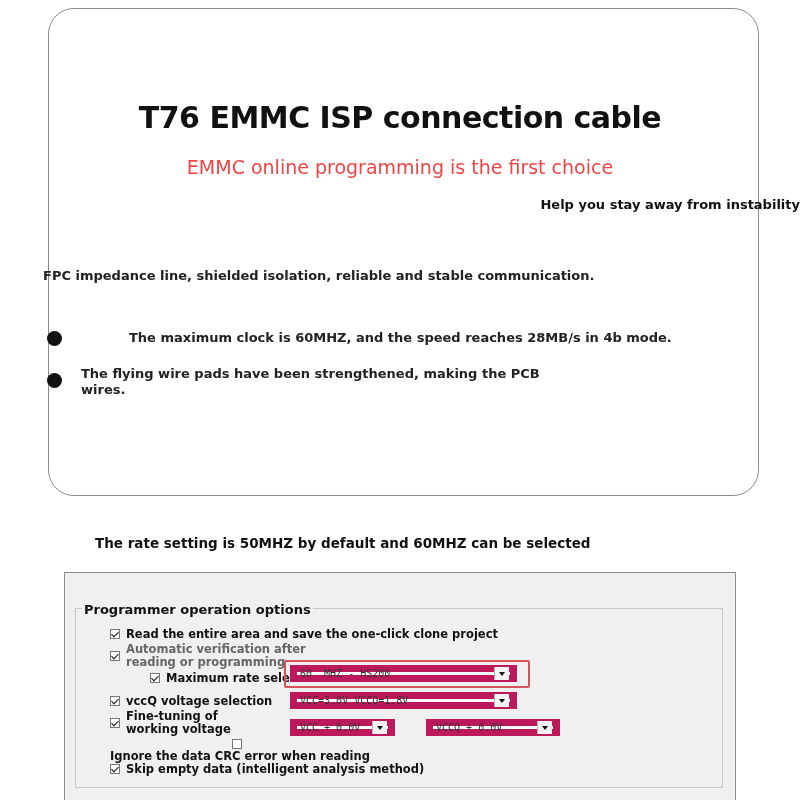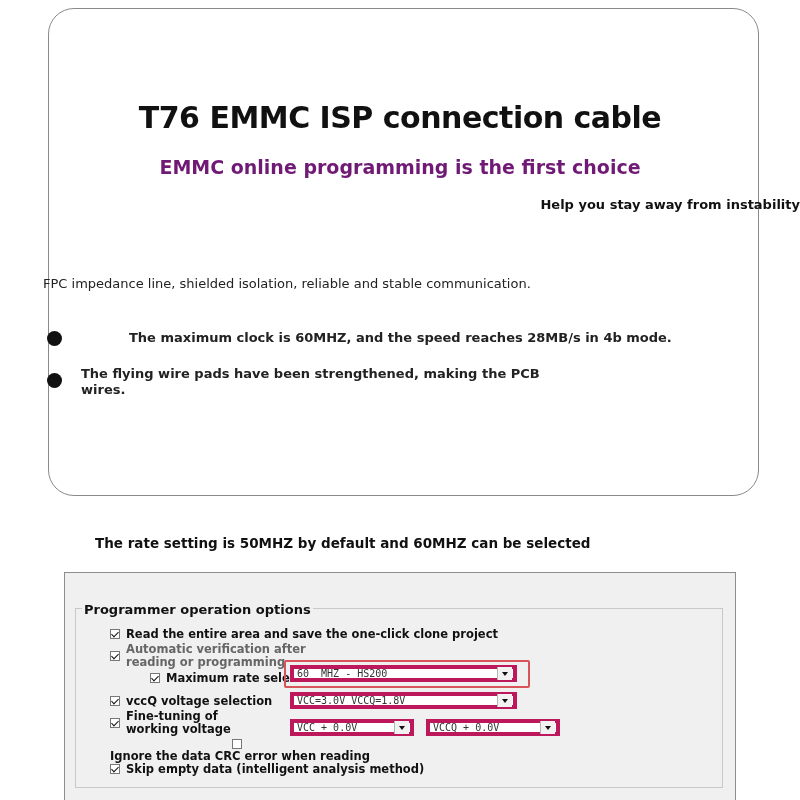--- a/index.html
+++ b/index.html
@@ -10,28 +10,28 @@
     .card {
       position: absolute; left: 48px; top: 8px; width: 711px; height: 488px;
       border: 1.5px solid #8a8a8a; border-radius: 26px; background: #fff; box-sizing: border-box;
     }
     .title {
       position: absolute; left: 0; right: 0; top: 100px; text-align: center;
       font-size: 30px; font-weight: bold; letter-spacing: -0.5px; color: #111;
     }
     .subtitle {
       position: absolute; left: 0; right: 0; top: 156px; text-align: center;
-      font-size: 19px; font-weight: bold; color: #701a75;
+      font-size: 19px; font-weight: normal; color: #ef4444;
     }
     .tagline {
       position: absolute; left: 0; right: 0; top: 197px; text-align: right;
       font-size: 13px; font-weight: bold; color: #111;
     }
     .intro {
-      position: absolute; left: 43px; top: 276px; font-size: 13px; font-weight: normal; color: #222;
+      position: absolute; left: 43px; top: 268px; font-size: 13px; font-weight: bold; color: #222;
     }
     .bullet {
       position: absolute; left: 47px; width: 15px; height: 15px; border-radius: 50%; background: #111;
     }
     .bullet-text {
       position: absolute; left: 81px; font-size: 13px; font-weight: bold; color: #222; line-height: 16px;
     }
     .rate-note {
       position: absolute; left: 95px; top: 535px; font-size: 13.5px; font-weight: bold; color: #111;
     }
@@ -56,21 +56,21 @@
     }
     .chk.on::after {
       content: ""; position: absolute; left: 2px; top: 0px; width: 3px; height: 6px;
       border: solid #111; border-width: 0 1.6px 1.6px 0; transform: rotate(45deg);
     }
     .opt-label { font-weight: bold; }
     .opt-label.dim { color: #666; font-weight: bold; }
     .opt.two { align-items: center; }
     .opt.two .opt-label { line-height: 13px; }
     .select {
-      position: absolute; height: 17px; background: #fff; border: 4px solid #be185d;
+      position: absolute; height: 17px; background: #fff; border: 7px solid #be185d;
       box-sizing: border-box; display: flex; align-items: center;
       font-family: "DejaVu Sans Mono", monospace; font-size: 10px; color: #333;
     }
     .select .val { flex: 1; padding-left: 3px; white-space: pre; overflow: hidden; }
     .select .arrow {
       width: 14px; height: 13px; margin-right: 1px; background: #f2f2f2; border-left: 1px solid #b5b5b5;
       display: flex; align-items: center; justify-content: center;
     }
     .select .arrow::after {
       content: ""; border-left: 3.5px solid transparent; border-right: 3.5px solid transparent;
@@ -150,21 +150,21 @@
   <span class="val">60  MHZ - HS200</span>
   <span class="arrow"></span>
 </div>
 <div class="highlight"></div>
 
 <div class="select" style="left:290px; top:692px; width:227px;">
   <span class="val">VCC=3.0V VCCQ=1.8V</span>
   <span class="arrow"></span>
 </div>
 
-<div class="select" style="left:290px; top:719px; width:124px;">
+<div class="select" style="left:290px; top:719px; width:105px;">
   <span class="val">VCC + 0.0V</span>
   <span class="arrow"></span>
 </div>
 
 <div class="select" style="left:426px; top:719px; width:134px;">
   <span class="val">VCCQ + 0.0V</span>
   <span class="arrow"></span>
 </div>
 
 </body></html>

